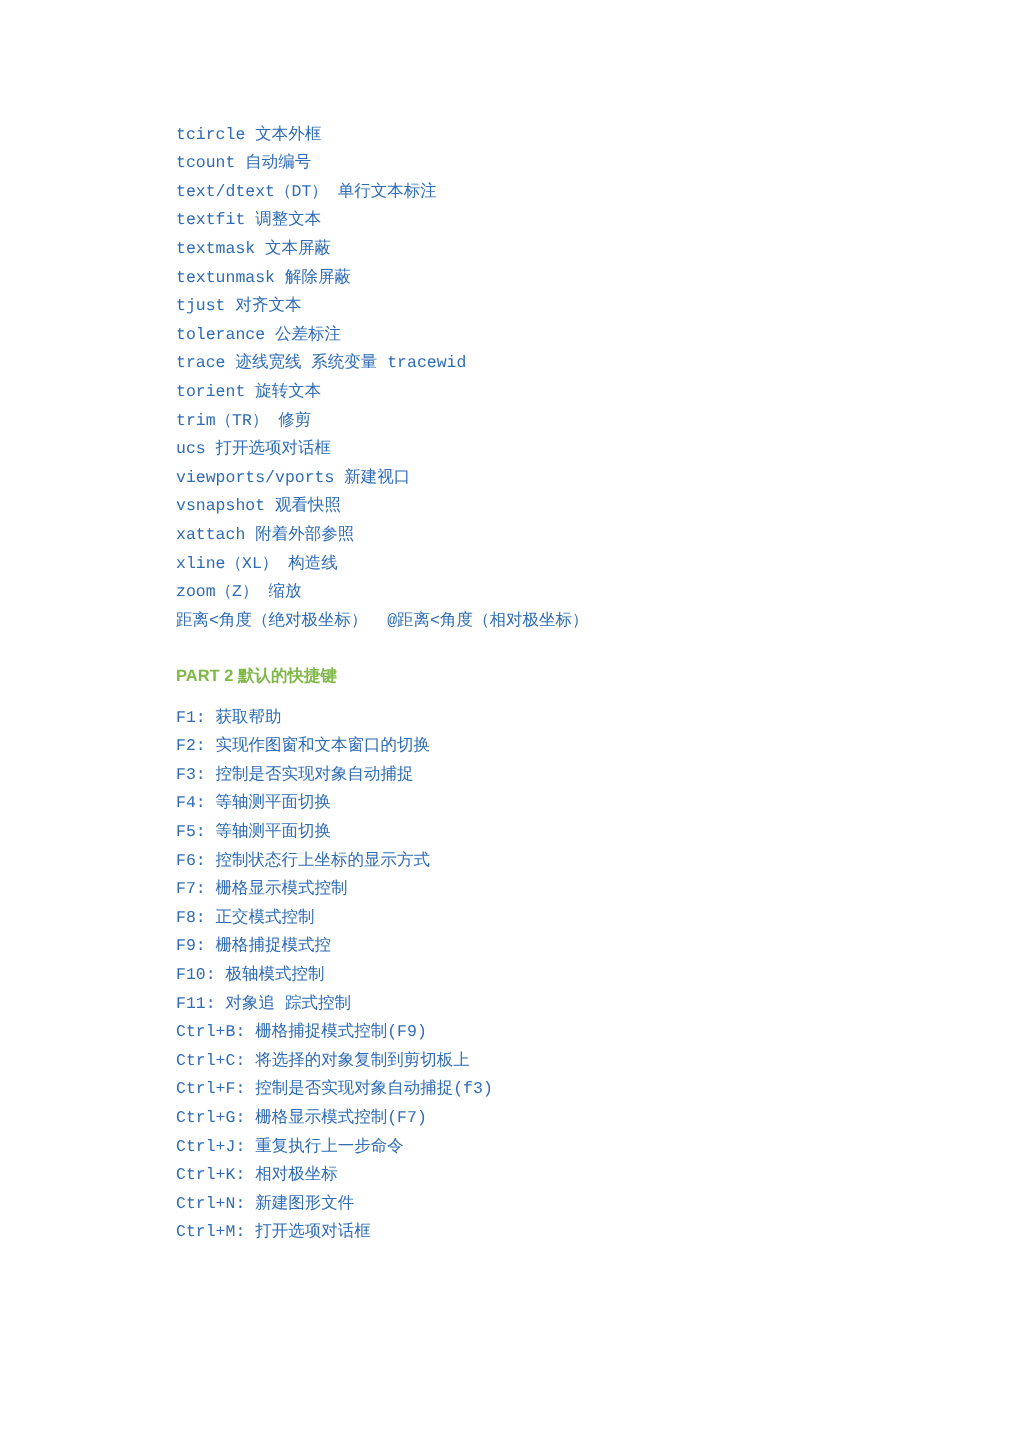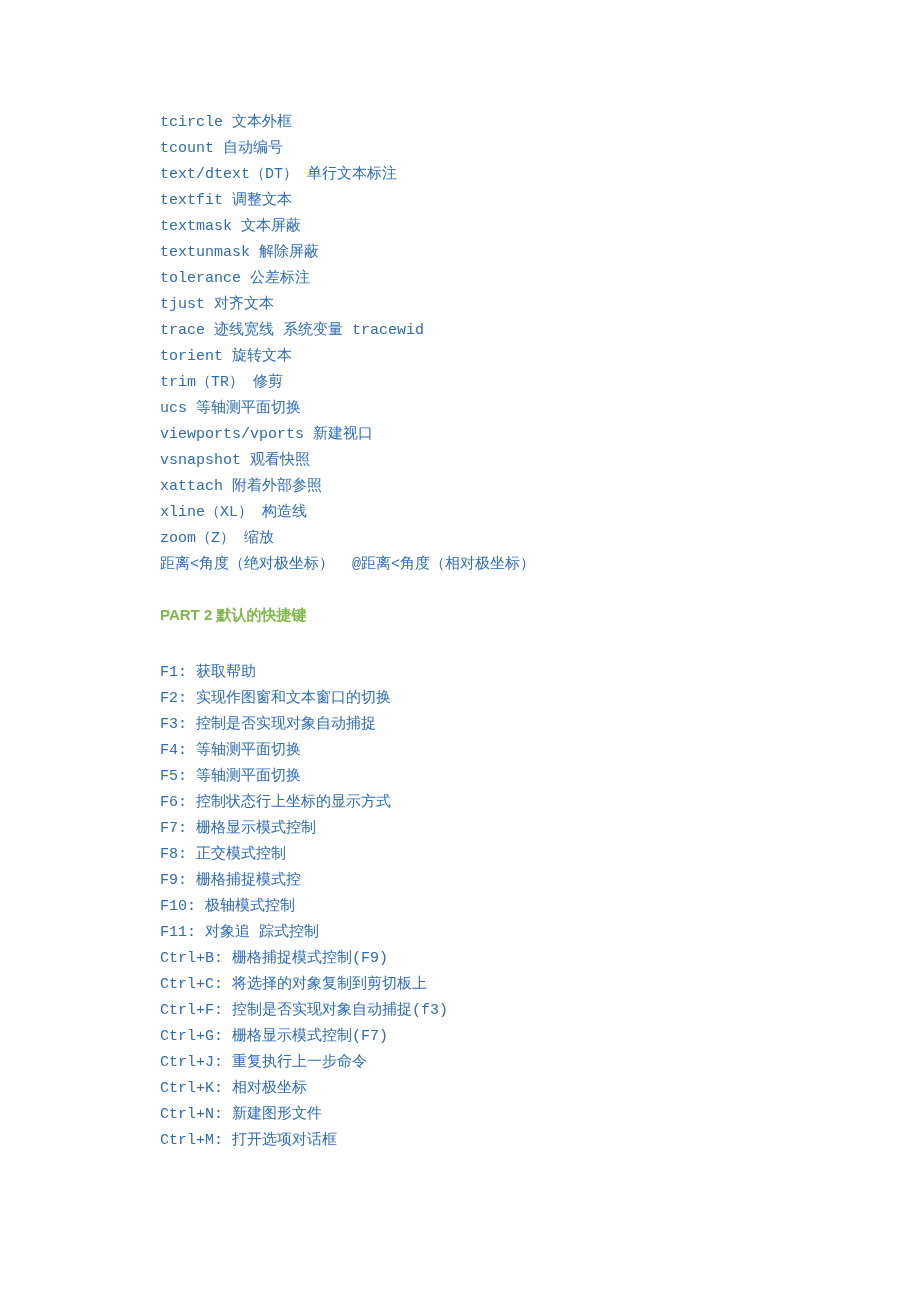--- a/index.html
+++ b/index.html
@@ -16,46 +16,46 @@
     .cmd-line {
       color: #2f6cb5;
       white-space: pre-wrap;
     }
     .section-title {
       font-family: Arial, "Microsoft YaHei", sans-serif;
       font-weight: bold;
       font-size: 15px;
       color: #7fb848;
       margin-top: 24px;
-      margin-bottom: 32px;
+      margin-bottom: 12px;
     }
     .shortcut-line {
       color: #2f6cb5;
       white-space: pre-wrap;
     }
     #commands-container, #shortcuts-container {
       display: block;
     }
   </style>
 </head>
 <body>
 
 <div id="commands-container">
     <div class="cmd-line">tcircle 文本外框</div>
     <div class="cmd-line">tcount 自动编号</div>
     <div class="cmd-line">text/dtext（DT） 单行文本标注</div>
     <div class="cmd-line">textfit 调整文本</div>
     <div class="cmd-line">textmask 文本屏蔽</div>
     <div class="cmd-line">textunmask 解除屏蔽</div>
+    <div class="cmd-line">tjust 对齐文本</div>
     <div class="cmd-line">tolerance 公差标注</div>
-    <div class="cmd-line">tjust 对齐文本</div>
     <div class="cmd-line">trace 迹线宽线 系统变量 tracewid</div>
     <div class="cmd-line">torient 旋转文本</div>
     <div class="cmd-line">trim（TR） 修剪</div>
-    <div class="cmd-line">ucs 等轴测平面切换</div>
+    <div class="cmd-line">ucs 打开选项对话框</div>
     <div class="cmd-line">viewports/vports 新建视口</div>
     <div class="cmd-line">vsnapshot 观看快照</div>
     <div class="cmd-line">xattach 附着外部参照</div>
     <div class="cmd-line">xline（XL） 构造线</div>
     <div class="cmd-line">zoom（Z） 缩放</div>
     <div class="cmd-line">距离&lt;角度（绝对极坐标）  @距离&lt;角度（相对极坐标）</div>
   </div>
 
 <div class="section-title">PART 2  默认的快捷键</div>
 

